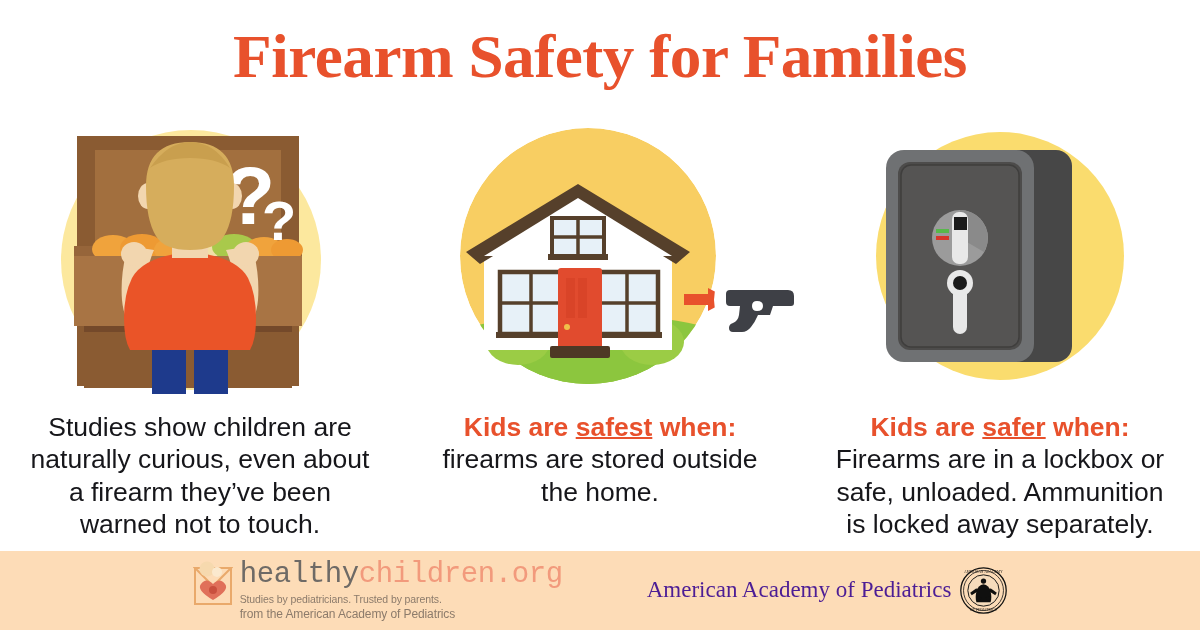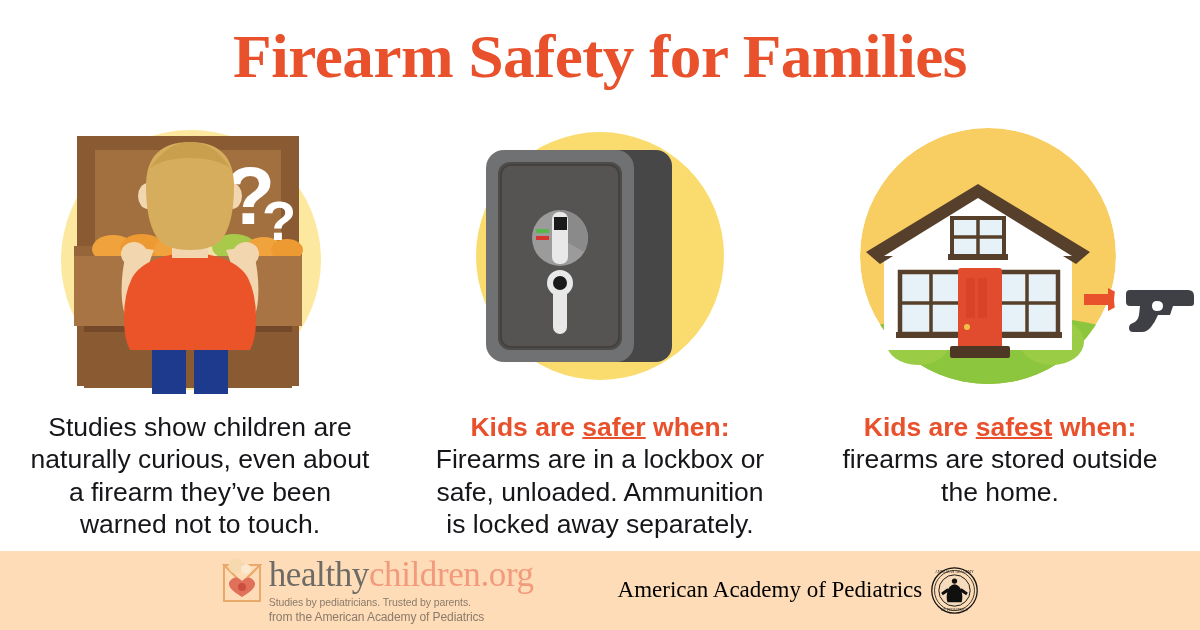--- a/index.html
+++ b/index.html
@@ -100,22 +100,22 @@
   }
   .hc-logo {
     display: flex;
     flex-direction: row;
     align-items: flex-start;
     gap: 7px;
   }
   .hc-mark { width: 40px; height: 46px; flex: 0 0 auto; }
   .hc-text { display: flex; flex-direction: column; }
   .hc-word {
-    font-family: Liberation Serif, serif;
-    font-size: 35px;
+    font-family: Liberation Mono, monospace;
+    font-size: 29px;
     line-height: 1;
     letter-spacing: -0.4px;
     white-space: nowrap;
   }
   .hc-word .hc-a { color: #6E6A66; }
   .hc-word .hc-b { color: #F29A7C; }
   .hc-tag1 {
     font-size: 10.5px;
     color: #8C7B6B;
     margin-top: 4px;
@@ -133,21 +133,21 @@
   .aap-logo {
     display: flex;
     flex-direction: row;
     align-items: center;
     gap: 9px;
   }
   .aap-text { display: flex; flex-direction: column; align-items: center; }
   .aap-name {
     font-family: "Liberation Serif", serif;
     font-size: 23px;
-    color: #000000;
+    color: #4c1d95;
     line-height: 1.05;
     white-space: nowrap;
   }
   .aap-sub {
     font-family: "Liberation Serif", serif;
     font-size: 11.2px;
     color: #10100F;
     letter-spacing: 1.05px;
     margin-top: 4px;
     white-space: nowrap;
@@ -206,52 +206,20 @@
           <ellipse cx="232" cy="68" rx="10" ry="13" fill="#F2D6AF"></ellipse>
 
           <rect x="172" y="98" width="36" height="32" fill="#F2D6AF"></rect>
 
           <path d="M190 14 q-44 0 -44 44 q0 34 10 50 q8 14 34 14 q26 0 34 -14 q10 -16 10 -50 q0 -44 -44 -44 z" fill="#D6AD5C"></path>
           <path d="M150 40 q18 -26 40 -26 q24 0 40 26 q-14 -10 -40 -10 q-26 0 -40 10 z" fill="#C99F4E"></path>
         </svg>
       </div>
       <div class="caption">
         <span>Studies show children are naturally curious, even about a firearm they’ve been warned not to touch.</span>
-      </div>
-    </div>
-
-    <div class="col">
-      <div class="art">
-        <svg width="400" height="266" viewBox="0 0 400 266">
-          <circle cx="200" cy="128" r="124" fill="#FADC6E"></circle>
-
-          <rect x="150" y="22" width="122" height="212" rx="16" fill="#474747"></rect>
-
-          <rect x="86" y="22" width="148" height="212" rx="18" fill="#6F7173"></rect>
-
-          <rect x="98" y="34" width="124" height="188" rx="12" fill="#4D4C4B"></rect>
-          <rect x="101" y="37" width="118" height="182" rx="10" fill="#555453" stroke="#3F3E3D" stroke-width="1.5"></rect>
-
-          <circle cx="160" cy="110" r="28" fill="#9B9B9B"></circle>
-          <path d="M160 82 a28 28 0 0 1 24 42 l-24 -14 z" fill="#8A8A8A"></path>
-          <rect x="152" y="84" width="16" height="52" rx="7" fill="#E8E8E8"></rect>
-          <rect x="154" y="89" width="13" height="13" fill="#1A1A1A"></rect>
-          <rect x="136" y="101" width="13" height="4" fill="#57B84A"></rect>
-          <rect x="136" y="108" width="13" height="4" fill="#D7352B"></rect>
-
-          <g>
-            <rect x="153" y="152" width="14" height="54" rx="7" fill="#E8E8E8"></rect>
-            <circle cx="160" cy="155" r="13" fill="#E8E8E8"></circle>
-            <circle cx="160" cy="155" r="7" fill="#1A1A1A"></circle>
-          </g>
-        </svg>
-      </div>
-      <div class="caption">
-        <span class="lead"><span>Kids are </span><u>safer</u><span> when:</span></span>
-        <span>Firearms are in a lockbox or safe, unloaded. Ammunition is locked away separately.</span>
       </div>
     </div>
 
     <div class="col">
       <div class="art">
         <svg width="400" height="266" viewBox="0 0 400 266">
           <defs>
             <clipPath id="circleClip3">
               <circle cx="188" cy="128" r="128"></circle>
             </clipPath>
@@ -300,20 +268,52 @@
           <circle cx="356" cy="172" r="42" fill="#FFFFFF"></circle>
           <g fill="#3E4046">
             <path d="M330 162 h58 q6 0 6 6 v7 q0 3 -3 3 h-18 l-3 9 h-12 q-3 7 -7 12 q-4 5 -9 5 h-9 q-4 0 -4 -4 q0 -4 4 -5 q5 -2 6 -8 l1 -9 h-10 q-4 0 -4 -4 v-8 q0 -4 4 -4 z"></path>
             <path d="M357 173 q6 0 6 5 q0 5 -6 5 q-5 0 -5 -5 q0 -5 5 -5 z" fill="#FFFFFF"></path>
           </g>
         </svg>
       </div>
       <div class="caption">
         <span class="lead"><span>Kids are </span><u>safest</u><span> when:</span></span>
         <span>firearms are stored outside the home.</span>
+      </div>
+    </div>
+
+    <div class="col">
+      <div class="art">
+        <svg width="400" height="266" viewBox="0 0 400 266">
+          <circle cx="200" cy="128" r="124" fill="#FADC6E"></circle>
+
+          <rect x="150" y="22" width="122" height="212" rx="16" fill="#474747"></rect>
+
+          <rect x="86" y="22" width="148" height="212" rx="18" fill="#6F7173"></rect>
+
+          <rect x="98" y="34" width="124" height="188" rx="12" fill="#4D4C4B"></rect>
+          <rect x="101" y="37" width="118" height="182" rx="10" fill="#555453" stroke="#3F3E3D" stroke-width="1.5"></rect>
+
+          <circle cx="160" cy="110" r="28" fill="#9B9B9B"></circle>
+          <path d="M160 82 a28 28 0 0 1 24 42 l-24 -14 z" fill="#8A8A8A"></path>
+          <rect x="152" y="84" width="16" height="52" rx="7" fill="#E8E8E8"></rect>
+          <rect x="154" y="89" width="13" height="13" fill="#1A1A1A"></rect>
+          <rect x="136" y="101" width="13" height="4" fill="#57B84A"></rect>
+          <rect x="136" y="108" width="13" height="4" fill="#D7352B"></rect>
+
+          <g>
+            <rect x="153" y="152" width="14" height="54" rx="7" fill="#E8E8E8"></rect>
+            <circle cx="160" cy="155" r="13" fill="#E8E8E8"></circle>
+            <circle cx="160" cy="155" r="7" fill="#1A1A1A"></circle>
+          </g>
+        </svg>
+      </div>
+      <div class="caption">
+        <span class="lead"><span>Kids are </span><u>safer</u><span> when:</span></span>
+        <span>Firearms are in a lockbox or safe, unloaded. Ammunition is locked away separately.</span>
       </div>
     </div>
 
   </div>
 
   <div class="footer">
     <div class="footer-inner">
 
       <div class="hc-logo">
         <svg class="hc-mark" viewBox="0 0 40 46">

